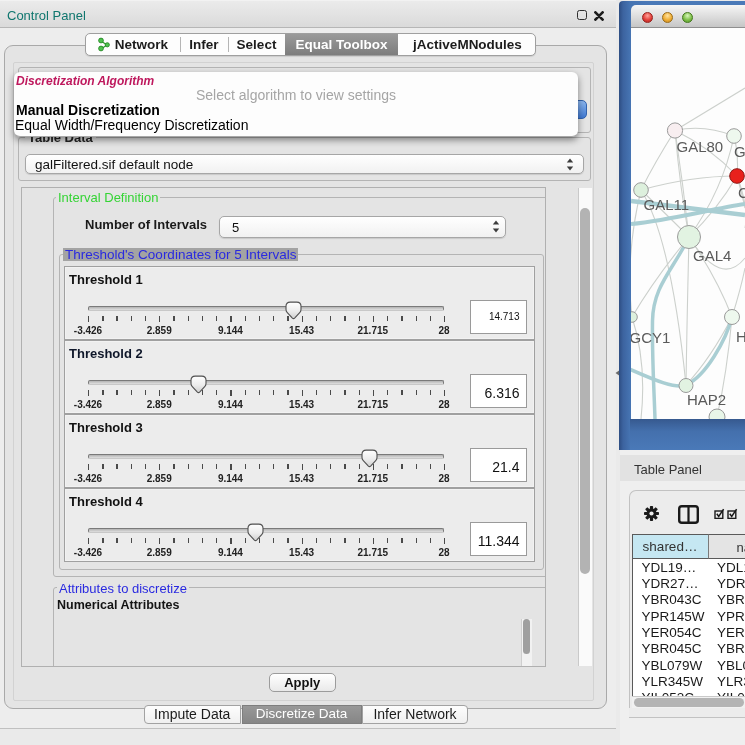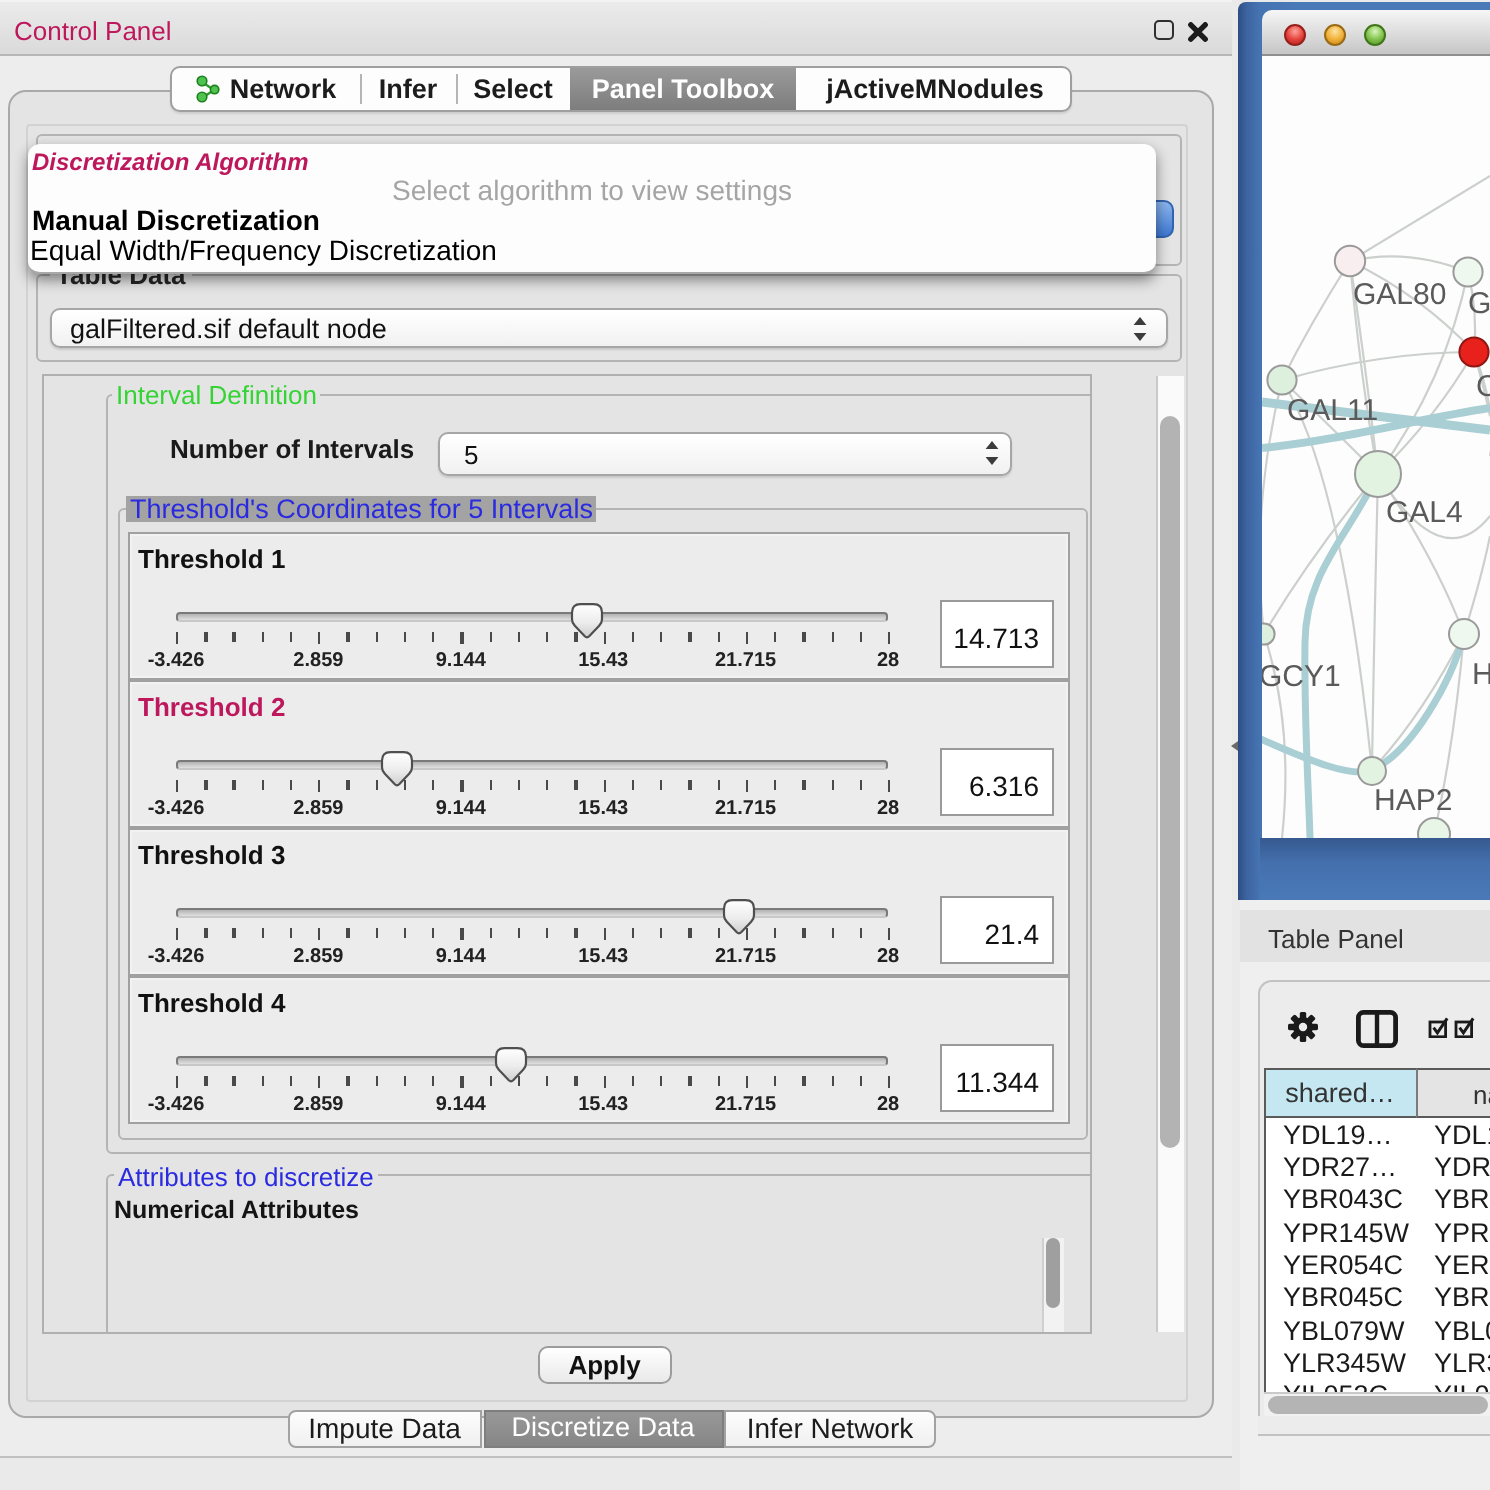--- a/index.html
+++ b/index.html
@@ -2,41 +2,41 @@
 <html><head><meta charset="utf-8"><style>
 html,body{margin:0;padding:0;}
 body{width:745px;height:745px;position:relative;overflow:hidden;
  font-family:"Liberation Sans",sans-serif;background:#eaeaea;}
 div{box-sizing:border-box;}
 .abs{position:absolute;}
 </style></head><body>
 
 <div style="position:absolute;left:0;top:0;width:616px;height:729px;background:#ededed;border-bottom:1px solid #c0c0c0;"></div>
 <div style="position:absolute;left:0;top:0;width:616px;height:28px;background:linear-gradient(#ebebeb,#dadada);border-top:1px solid #f2f2f2;border-bottom:1px solid #b6b6b6;"></div>
-<div style="position:absolute;left:7px;top:9px;font-size:13px;color:#be185d;line-height:1;">Control Panel</div>
+<div style="position:absolute;left:7px;top:9px;font-size:13px;color:#0f766e;line-height:1;">Control Panel</div>
 <div style="position:absolute;left:577px;top:10px;width:10px;height:10px;border:1.7px solid #2e2e2e;border-radius:2.5px;background:transparent;"></div>
 <svg class="abs" style="left:594px;top:10.5px" width="10" height="10" viewBox="0 0 10 10">
     <path d="M1.4,1.4 L8.6,8.6 M8.6,1.4 L1.4,8.6" stroke="#1c1c1c" stroke-width="2.7" stroke-linecap="round"></path>
   </svg>
 <div style="position:absolute;left:4px;top:45px;width:603px;height:664px;background:#e4e4e4;border:1px solid #a9a9a9;border-radius:9px;"></div>
 <div style="position:absolute;left:13px;top:62px;width:581px;height:639px;border:1px solid #d2d2d2;border-radius:2px;"></div>
 <div style="position:absolute;left:85px;top:33px;width:451px;height:23px;background:#fdfdfd;border:1px solid #9f9f9f;border-radius:5px;overflow:hidden;box-shadow:0 1px 1px rgba(0,0,0,0.1);">
     <div style="position:relative;width:100%;height:100%;">
       <div style="position:absolute;left:0px;top:0;width:94px;height:21px;color:#1c1c1c;text-align:center;line-height:21px;font-size:13.5px;font-weight:600;"><span style="display:inline-block;vertical-align:-3px;margin-right:5px;"><svg width="12" height="15" viewBox="0 0 12 15">
             <path d="M3,4 L9,8 M3,12 L9,8" stroke="#2f9e2f" stroke-width="1.3" fill="none"></path>
             <circle cx="3" cy="3.5" r="2.4" fill="#4fc34f" stroke="#1d801d" stroke-width="0.8"></circle>
             <circle cx="3" cy="11.5" r="2.4" fill="#4fc34f" stroke="#1d801d" stroke-width="0.8"></circle>
             <circle cx="9.3" cy="7.8" r="2.1" fill="#4fc34f" stroke="#1d801d" stroke-width="0.8"></circle>
           </svg></span>Network</div>
       <div style="position:absolute;left:94px;top:3px;width:1px;height:15px;background:#b5b5b5;"></div>
       <div style="position:absolute;left:94px;top:0;width:48px;height:21px;color:#1c1c1c;text-align:center;line-height:21px;font-size:13.5px;font-weight:600;">Infer</div>
       <div style="position:absolute;left:142px;top:3px;width:1px;height:15px;background:#b5b5b5;"></div>
       <div style="position:absolute;left:142px;top:0;width:57px;height:21px;color:#1c1c1c;text-align:center;line-height:21px;font-size:13.5px;font-weight:600;">Select</div>
       <div style="position:absolute;left:199px;top:3px;width:1px;height:15px;background:#b5b5b5;"></div>
-      <div style="position:absolute;left:199px;top:0;width:113px;height:21px;background:linear-gradient(#9a9a9a,#7d7d7d);color:#fff;text-align:center;line-height:21px;font-size:13.5px;font-weight:600;">Panel Toolbox</div>
+      <div style="position:absolute;left:199px;top:0;width:113px;height:21px;background:linear-gradient(#9a9a9a,#7d7d7d);color:#fff;text-align:center;line-height:21px;font-size:13.5px;font-weight:600;">Equal Toolbox</div>
       <div style="position:absolute;left:312px;top:0;width:139px;height:21px;color:#1c1c1c;text-align:center;line-height:21px;font-size:13.5px;font-weight:600;">jActiveMNodules</div>
     </div>
   </div>
 <div style="position:absolute;left:18px;top:67px;width:573px;height:66px;border:1px solid #b4b4b4;border-radius:3px;"></div>
 <div style="position:absolute;left:566px;top:100px;width:21px;height:19px;border-radius:5px;background:linear-gradient(#8cb6ee,#3e78d2);border:1px solid #3263ae;"></div>
 <div style="position:absolute;left:18px;top:137px;width:573px;height:43.5px;border:1px solid #b4b4b4;border-radius:3px;"></div>
 <div style="position:absolute;left:25px;top:130.5px;font-size:13px;font-weight:bold;color:#262626;background:#e4e4e4;padding:0 3px;line-height:1;">Table Data</div>
 <div style="position:absolute;left:25px;top:153.5px;width:559px;height:20px;background:linear-gradient(#ffffff,#f1f1f1);border:1px solid #a6a6a6;border-radius:5px;box-shadow:0 1px 1px rgba(0,0,0,0.12);">
     <div style="position:absolute;left:9px;top:3px;font-size:13.5px;color:#111;line-height:1;">galFiltered.sif default node</div>
     <svg width="8" height="13" viewBox="0 0 8 13" style="position:absolute;right:9px;top:3px;">
@@ -90,24 +90,24 @@
 <div style="position:absolute;left:58.00px;top:325.5px;width:60px;text-align:center;font-size:10px;font-weight:bold;color:#222;line-height:1;">-3.426</div>
 <div style="position:absolute;left:129.20px;top:325.5px;width:60px;text-align:center;font-size:10px;font-weight:bold;color:#222;line-height:1;">2.859</div>
 <div style="position:absolute;left:200.40px;top:325.5px;width:60px;text-align:center;font-size:10px;font-weight:bold;color:#222;line-height:1;">9.144</div>
 <div style="position:absolute;left:271.60px;top:325.5px;width:60px;text-align:center;font-size:10px;font-weight:bold;color:#222;line-height:1;">15.43</div>
 <div style="position:absolute;left:342.80px;top:325.5px;width:60px;text-align:center;font-size:10px;font-weight:bold;color:#222;line-height:1;">21.715</div>
 <div style="position:absolute;left:414.00px;top:325.5px;width:60px;text-align:center;font-size:10px;font-weight:bold;color:#222;line-height:1;">28</div>
 <svg class="abs" style="left:284.9822121809966px;top:301px" width="17" height="19" viewBox="0 0 17 19">
         <path d="M1,5.3 Q1,1.1 5.2,1.1 L11.8,1.1 Q16,1.1 16,5.3 L16,8.6 Q16,10.4 14.7,11.7 L9.6,17.1 Q8.5,18.2 7.4,17.1 L2.3,11.7 Q1,10.4 1,8.6 Z" fill="url(#tg)" stroke="#4f4f4f" stroke-width="1.1"></path>
       </svg>
 <div style="position:absolute;left:470px;top:300px;width:56.5px;height:33.5px;background:#fff;border:1px solid #9a9a9a;">
-        <div style="position:absolute;right:6px;top:11px;font-size:14px;color:#111;line-height:1;">14.713</div>
+        <div style="position:absolute;right:6px;top:11px;font-size:10px;color:#111;line-height:1;">14.713</div>
       </div>
 <div style="position:absolute;left:63.5px;top:340px;width:471px;height:74px;background:#ececec;border:1px solid #a0a0a0;box-shadow:inset 0 0 0 1px #f2f2f2;"></div>
-<div style="position:absolute;left:69px;top:347px;font-size:13px;font-weight:bold;color:#be185d;line-height:1;">Threshold 2</div>
+<div style="position:absolute;left:69px;top:347px;font-size:13px;font-weight:bold;color:#0f172a;line-height:1;">Threshold 2</div>
 <div style="position:absolute;left:88.0px;top:379.5px;width:356.0px;height:5px;border-radius:2px;background:linear-gradient(#b2b2b2,#e0e0e0);border:1px solid #7a7a7a;border-bottom-color:#c8c8c8;"></div>
 <div style="position:absolute;left:88.00px;top:390px;width:1.3px;height:6px;background:#4a4a4a;"></div>
       <div style="position:absolute;left:102.24px;top:390px;width:1.3px;height:5px;background:#4a4a4a;"></div>
       <div style="position:absolute;left:116.48px;top:390px;width:1.3px;height:5px;background:#4a4a4a;"></div>
       <div style="position:absolute;left:130.72px;top:390px;width:1.3px;height:5px;background:#4a4a4a;"></div>
       <div style="position:absolute;left:144.96px;top:390px;width:1.3px;height:5px;background:#4a4a4a;"></div>
       <div style="position:absolute;left:159.20px;top:390px;width:1.3px;height:6px;background:#4a4a4a;"></div>
       <div style="position:absolute;left:173.44px;top:390px;width:1.3px;height:5px;background:#4a4a4a;"></div>
       <div style="position:absolute;left:187.68px;top:390px;width:1.3px;height:5px;background:#4a4a4a;"></div>
       <div style="position:absolute;left:201.92px;top:390px;width:1.3px;height:5px;background:#4a4a4a;"></div>

